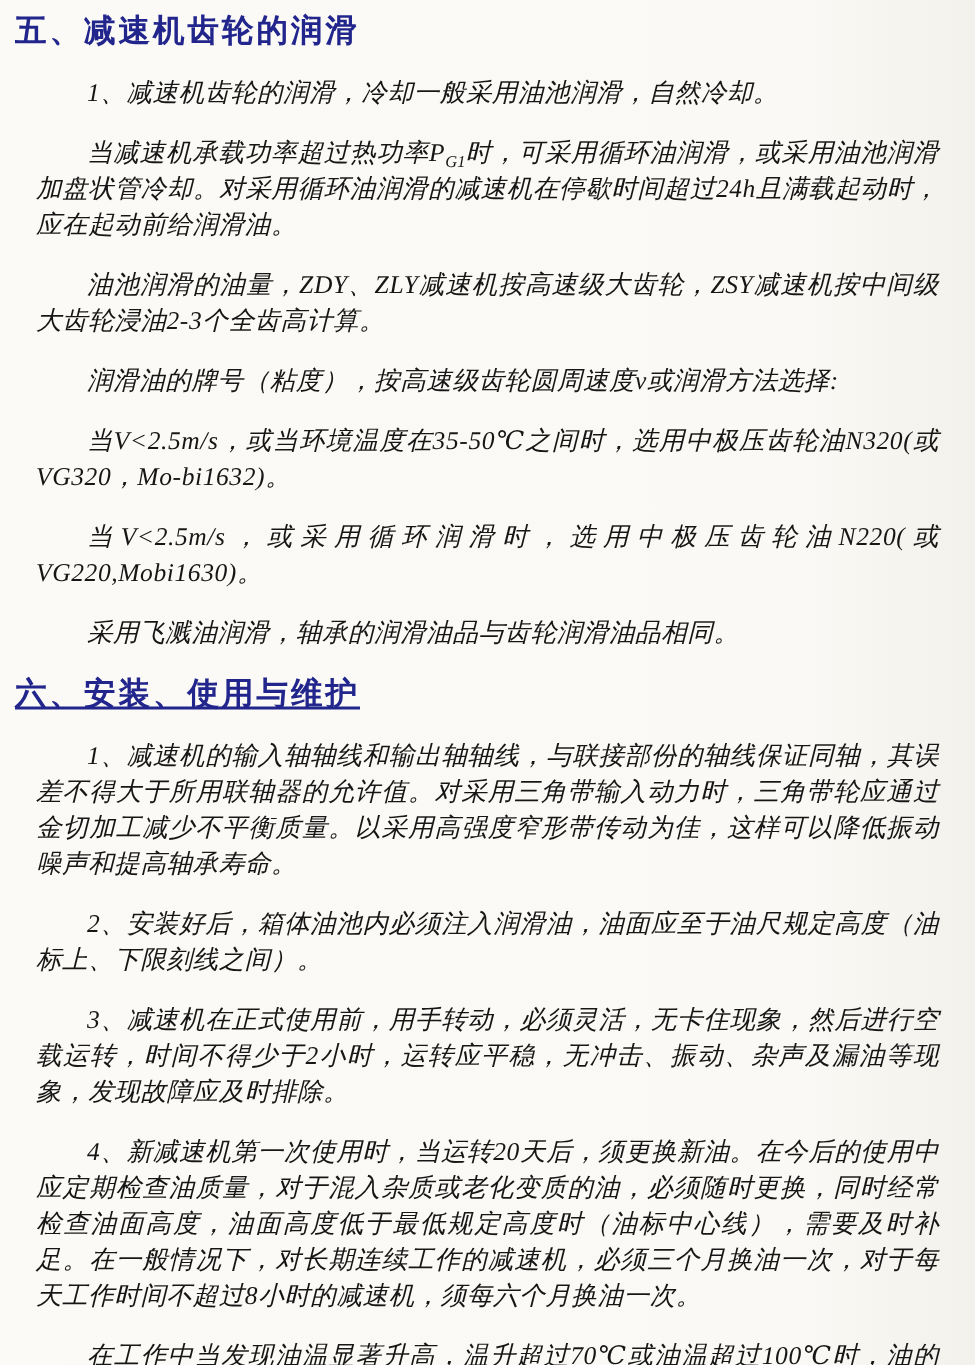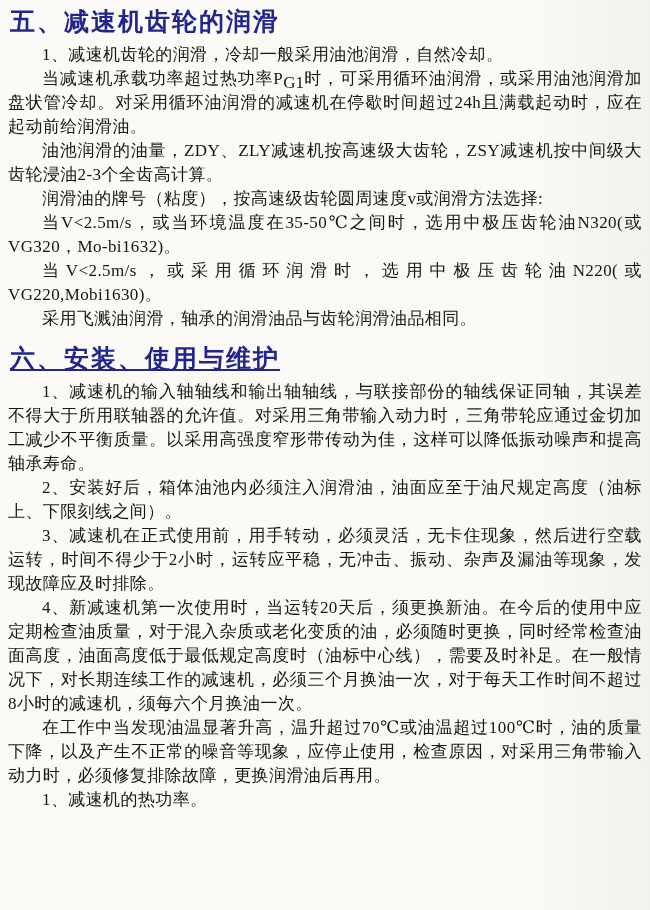--- a/index.html
+++ b/index.html
@@ -18,39 +18,40 @@
     height: 910px;
     padding: 6px 8px 0 8px;
     background: linear-gradient(90deg, var(--page-bg, #fbfaf6) 0%, #faf9f5 82%, #f2f1ec 100%);
     color: var(--body-color, #161616);
     font-family: "Liberation Serif", "DejaVu Serif", serif;
   }
   .sec-heading {
     font-family: "Liberation Sans", "DejaVu Sans", sans-serif;
     font-weight: bold;
     color: var(--heading-color, #21258c);
-    font-size: 25px;
+    font-size: 21px;
     line-height: 26px;
     letter-spacing: 2px;
     margin: 0 0 9px 2px;
   }
   .sec-five .sec-heading { margin-top: 2px; }
   .sec-six .sec-heading { margin-top: 14px; text-decoration: underline; }
   .sec-seven .sec-heading { margin-top: 16px; margin-bottom: 8px; }
   .p {
     font-size: 17px;
     line-height: 24px;
     letter-spacing: 0.4px;
-    margin: 0;
+    margin: 16px;
     text-indent: 2em;
     text-align: justify;
     text-justify: inter-ideograph;
+    font-style: italic;
   }
   .p sub {
-    font-size: 17px;
+    font-size: 11px;
     line-height: 0;
     letter-spacing: 0;
   }
 </style>
 </head>
 <body>
 
 <div class="doc">
 
   <section class="sec-five">

